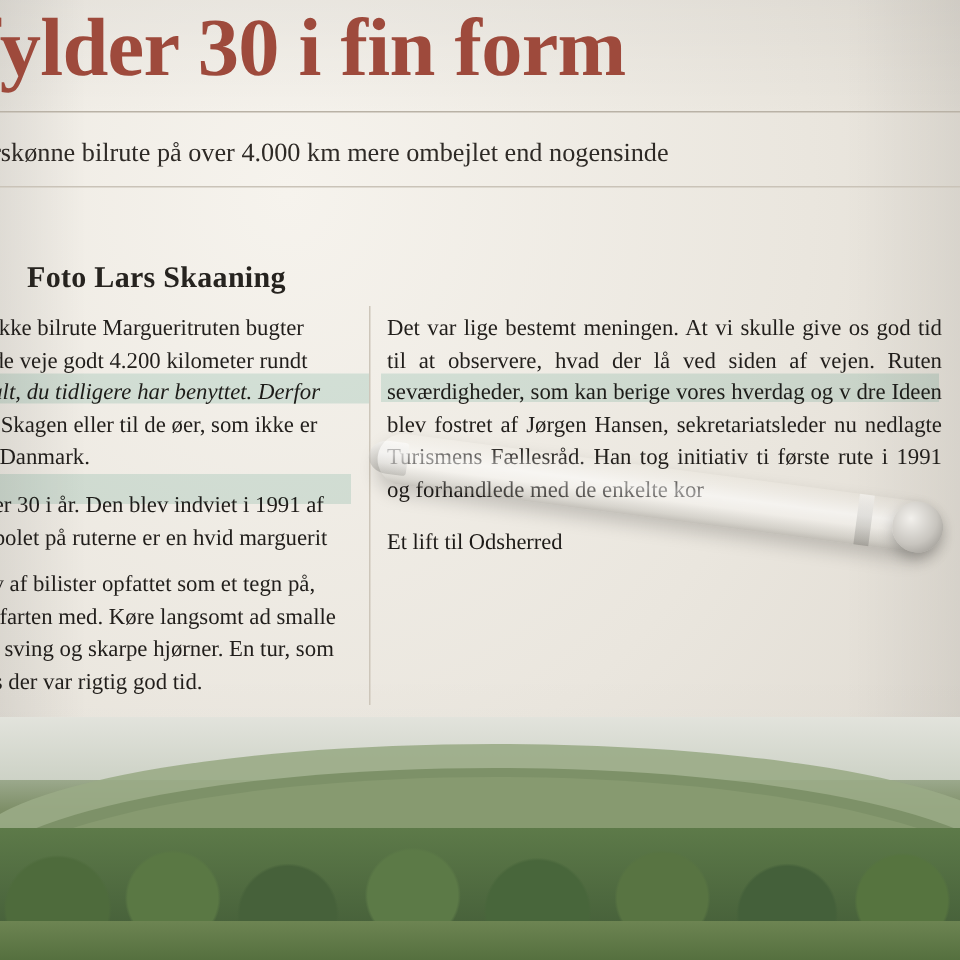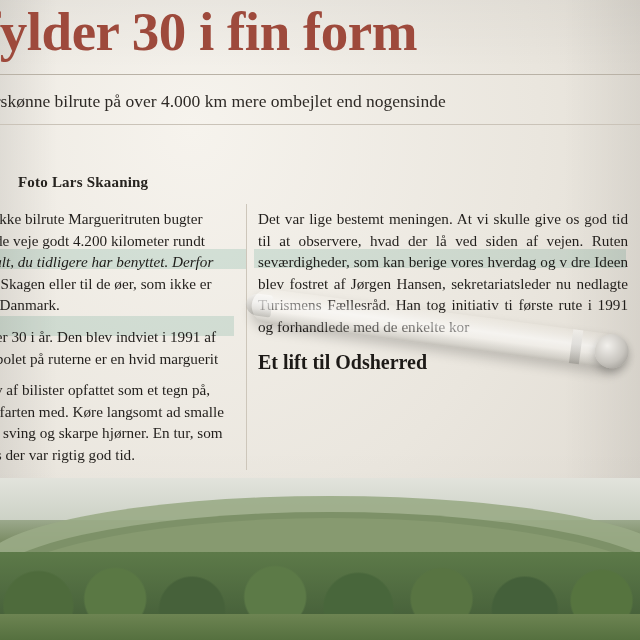--- a/index.html
+++ b/index.html
@@ -75,21 +75,21 @@
     left: 0;
     width: 640px;
     height: 1px;
     background: #cac3b8;
   }
 
   .credit {
     position: absolute;
     top: 174px;
     left: 18px;
-    font-size: 15px;
+    font-size: 20px;
     font-weight: bold;
     color: #26231f;
     letter-spacing: 0.2px;
   }
 
   
   .col {
     position: absolute;
     font-size: 15.2px;
     line-height: 21.6px;
@@ -104,22 +104,22 @@
   .col-right {
     top: 208px;
     left: 258px;
     width: 370px;
   }
   .col p { margin: 0 0 0 0; }
 
   .italic { font-style: italic; }
 
   .subhead-inline {
-    font-weight: bold;
-    font-size: 20px;
+    font-weight: normal;
+    font-size: 15px;
     color: #1d1a17;
     margin-top: 14px;
     margin-bottom: 1px;
     display: block;
   }
 
   .gutter {
     position: absolute;
     top: 204px;
     left: 246px;

